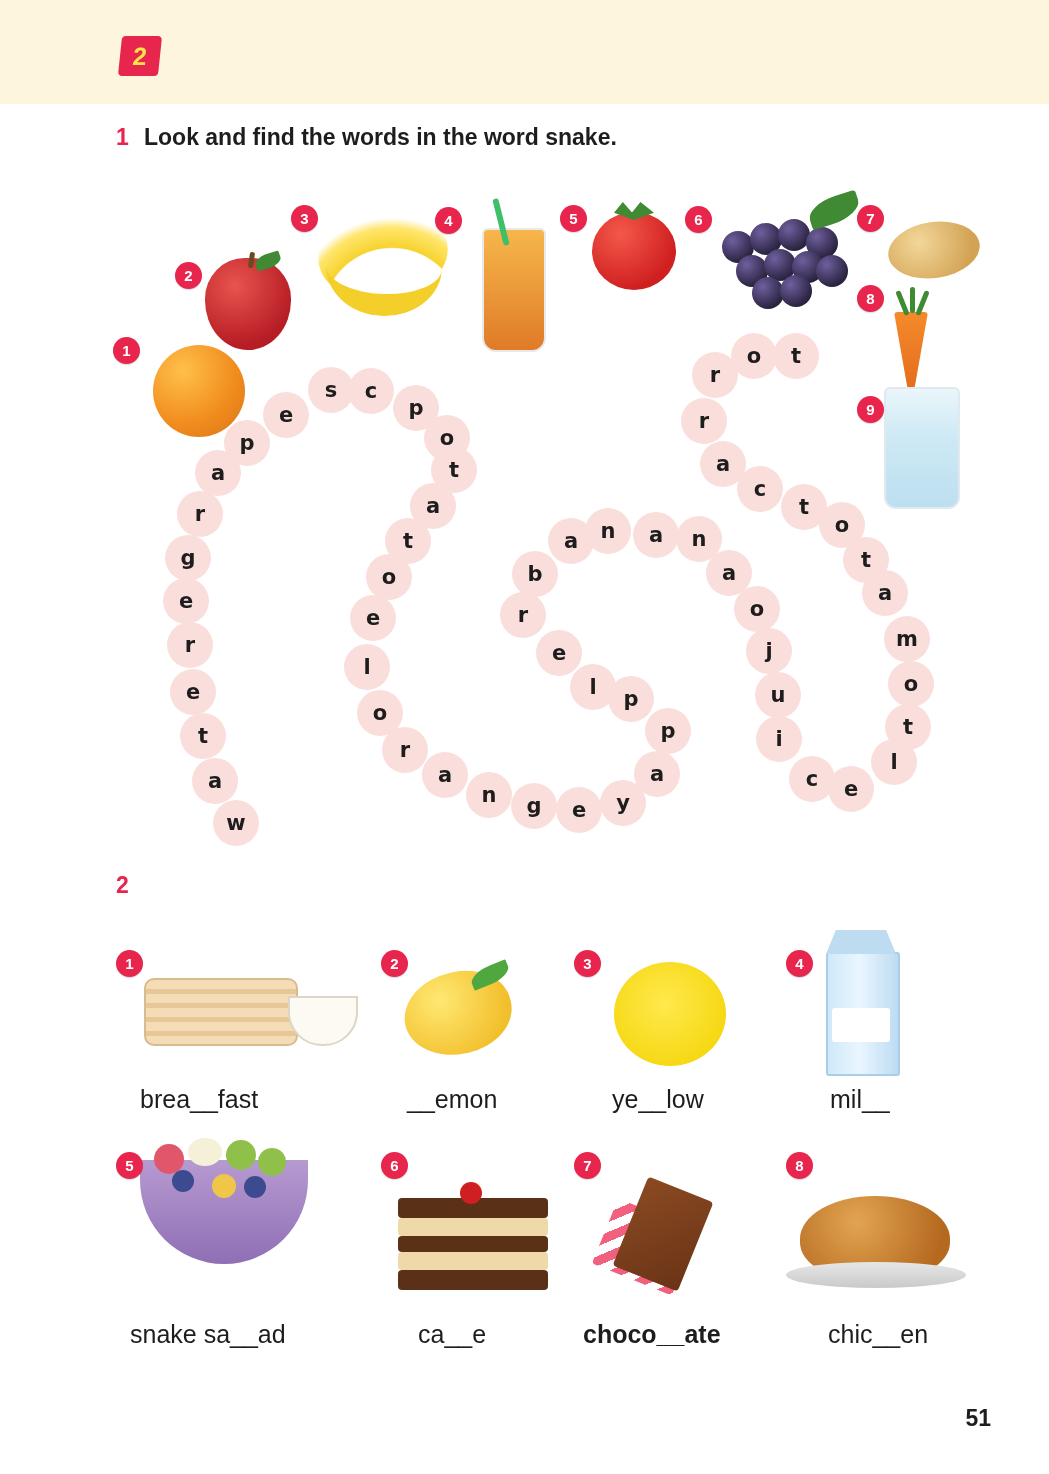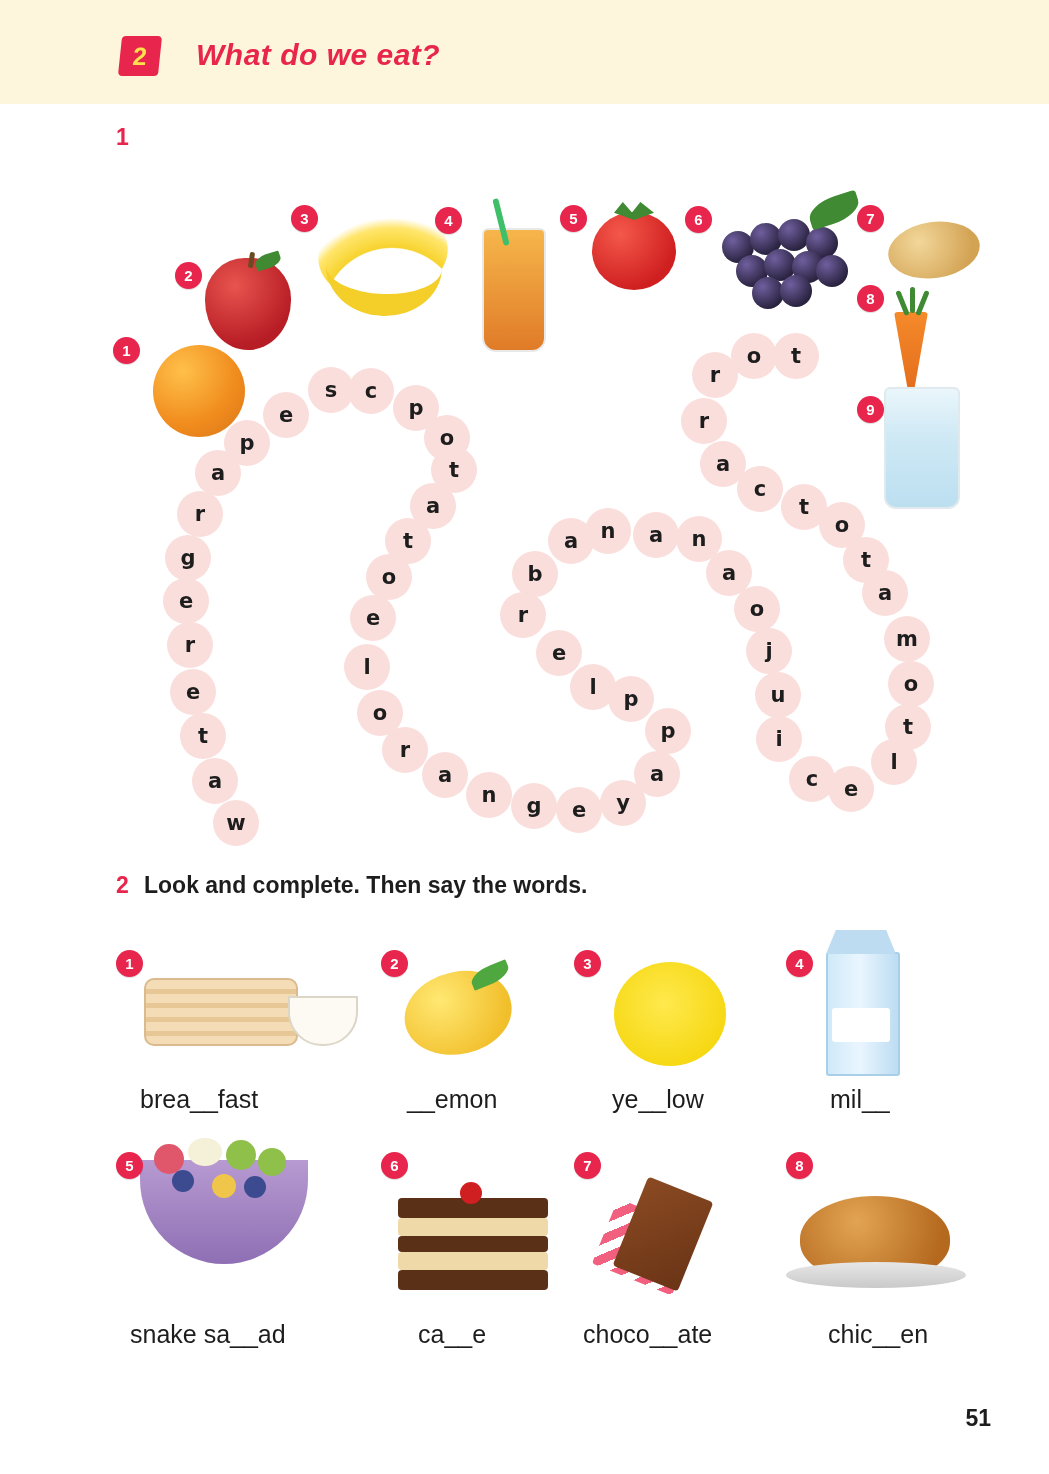--- a/index.html
+++ b/index.html
@@ -133,23 +133,23 @@
   .platter{position:absolute;left:-14px;top:66px;width:180px;height:26px;border-radius:50%;
     background:linear-gradient(180deg,#e7e7e7,#c9c9c9);}
 </style>
 </head>
 <body>
 
 <div class="page">
 
   <div class="header-band"></div>
   <div class="unit-badge">2</div>
-  <div class="unit-title">What do we eat?</div>
 
   <div class="ex-num" style="left:116px;top:124px;">1</div>
+  <div class="ex-text" style="left:144px;top:124px;">Look and find the words in the word snake.</div>
 
   <div class="pic" style="left:153px;top:345px;">
     <div class="orange-f"></div>
   </div>
   <div class="bullet" style="left:113px;top:337px;">1</div>
 
   <div class="pic" style="left:205px;top:258px;">
     <div class="apple-f"></div>
       <div class="apple-stem"></div>
       <div class="apple-leaf"></div>
@@ -268,21 +268,20 @@
       <div class="bead" style="left: 819px; top: 502px;">o</div>
       <div class="bead" style="left: 843px; top: 537px;">t</div>
       <div class="bead" style="left: 862px; top: 570px;">a</div>
       <div class="bead" style="left: 884px; top: 616px;">m</div>
       <div class="bead" style="left: 888px; top: 661px;">o</div>
       <div class="bead" style="left: 885px; top: 704px;">t</div>
       <div class="bead" style="left: 871px; top: 739px;">l</div>
     </div>
 
   <div class="ex-num" style="left:116px;top:872px;">2</div>
-  <div class="ex-text" style="left:144px;top:872px;">Look and complete. Then say the words.</div>
 
   <div class="pic" style="left:138px;top:960px;">
     <div class="bread-plate">
         <div class="bread-stack"></div>
         <div class="bowl"></div>
       </div>
   </div>
   <div class="bullet" style="left:116px;top:950px;">1</div>
   <div class="label" style="left:140px;top:1085px;">brea__fast</div>
 
@@ -331,21 +330,21 @@
     </div>
   </div>
   <div class="bullet" style="left:381px;top:1152px;">6</div>
   <div class="label" style="left:418px;top:1320px;">ca__e</div>
 
   <div class="pic" style="left:628px;top:1186px;">
     <div class="choco-wrap"></div>
     <div class="choco-bar"></div>
   </div>
   <div class="bullet" style="left:574px;top:1152px;">7</div>
-  <div class="label" style="left:583px;top:1320px;">choco__ate</div>
+  <div class="label" style="left:583px;top:1320px;font-weight:bold;">choco__ate</div>
 
   <div class="pic" style="left:800px;top:1196px;">
     <div class="platter"></div>
     <div class="chicken"></div>
   </div>
   <div class="bullet" style="left:786px;top:1152px;">8</div>
   <div class="label" style="left:828px;top:1320px;">chic__en</div>
 
   <div class="page-num">51</div>
 </div>

